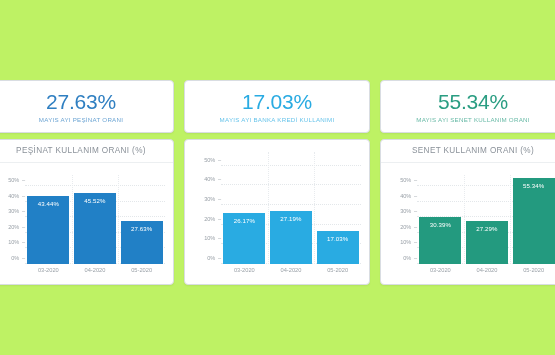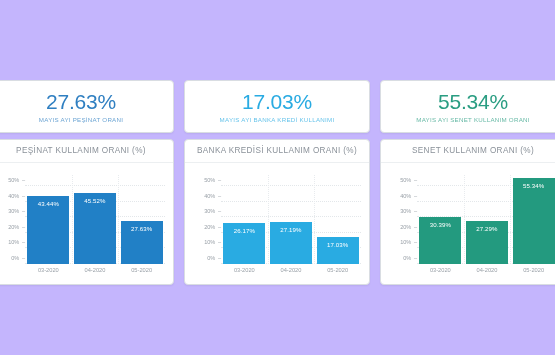--- a/index.html
+++ b/index.html
@@ -5,21 +5,21 @@
   html, body {
     margin: 0; padding: 0;
     width: 555px; height: 355px;
     background: #ffffff;
     font-family: "Liberation Sans", sans-serif;
     overflow: hidden;
   }
   #stage {
     position: relative;
     width: 555px; height: 355px;
-    background: #c4b5fd;
+    background: #bef264;
   }
   .columns {
     position: absolute;
     left: -12px;
     top: 80px;
     width: 579px;
     display: flex;
     gap: 10px;
     box-sizing: border-box;
   }
@@ -219,21 +219,20 @@
             </div>
           </div>
         </div>
       </div>
       <div class="col">
         <div class="card kpi">
           <div class="kpi-value" style="color: rgb(41, 171, 226);">17.03%</div>
           <div class="kpi-label" style="color: rgb(41, 171, 226); opacity: 0.72;">MAYIS AYI BANKA KREDİ KULLANIMI</div>
         </div>
         <div class="card chart-card">
-          <div class="chart-title">BANKA KREDİSİ KULLANIM ORANI (%)</div>
           <div class="plot-wrap">
             <div class="plot">
               <div class="yaxis">
                 <div class="ytick" style="bottom: 0%;">0%<span class="dash"> –</span></div>
                 <div class="ytick" style="bottom: 17.5439%;">10%<span class="dash"> –</span></div>
                 <div class="ytick" style="bottom: 35.0877%;">20%<span class="dash"> –</span></div>
                 <div class="ytick" style="bottom: 52.6316%;">30%<span class="dash"> –</span></div>
                 <div class="ytick" style="bottom: 70.1754%;">40%<span class="dash"> –</span></div>
                 <div class="ytick" style="bottom: 87.7193%;">50%<span class="dash"> –</span></div>
               </div>

